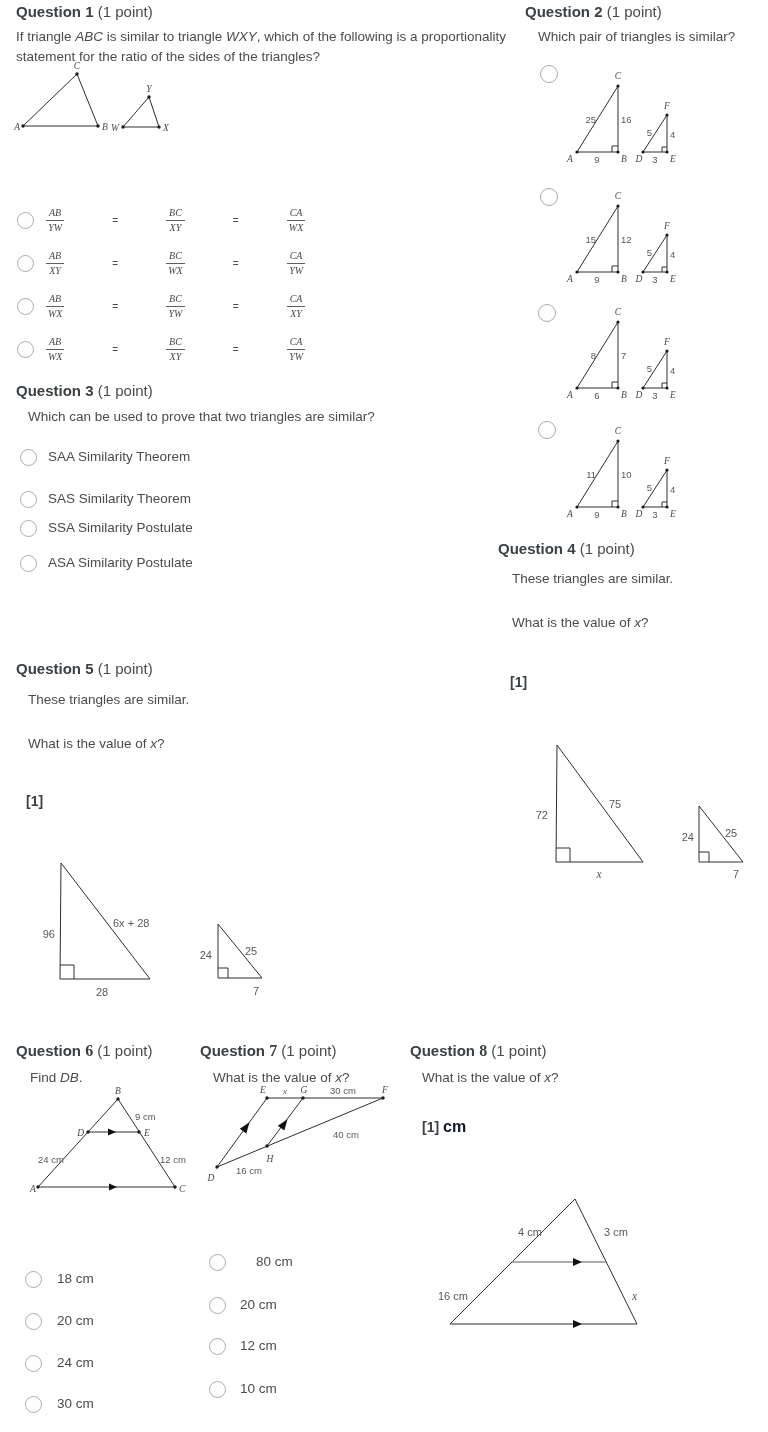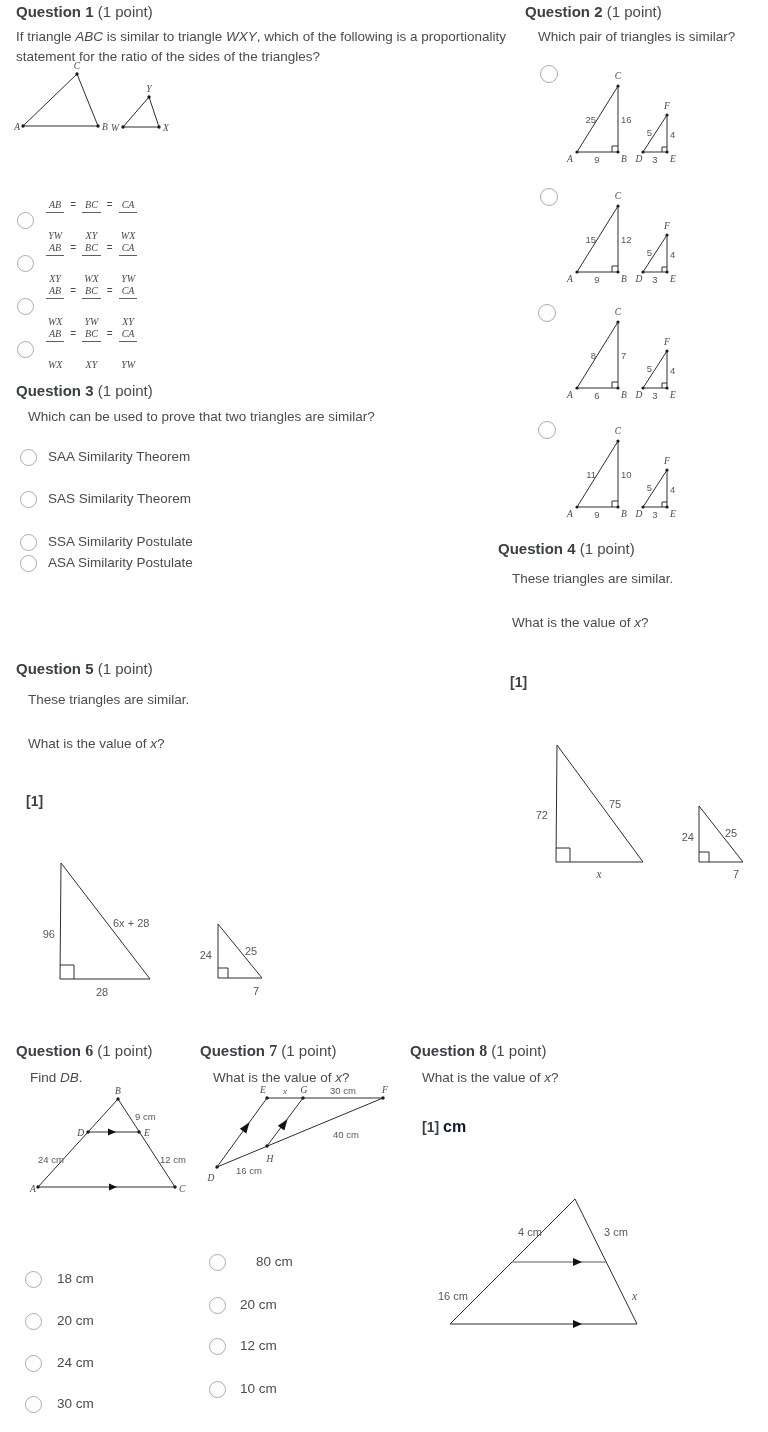--- a/index.html
+++ b/index.html
@@ -13,25 +13,25 @@
   .qtext i{font-style:italic;}
   .blank{position:absolute;font-size:14px;font-weight:700;color:#3b4044;}
   .blank .unit{font-weight:700;color:#0f172a;font-size:16px;}
   .radio{width:17px;height:17px;border:1.5px solid #a6adb4;border-radius:50%;
          background:#fefefe;box-sizing:border-box;flex:0 0 auto;}
   .radio.abs{position:absolute;}
   .optrow{position:absolute;display:flex;align-items:flex-start;}
   .optlabel{font-size:13.5px;color:#494b4d;white-space:nowrap;}
   
   .fracrow{position:absolute;display:flex;align-items:center;height:30px;}
-  .fracgroup{display:flex;align-items:flex-start;margin-left:12px;}
+  .fracgroup{display:flex;align-items:center;margin-left:12px;gap:42px;}
   .frac{display:inline-flex;flex-direction:column;align-items:center;
         font:italic 10px "Liberation Serif",serif;color:#47494b;line-height:12px;}
   .frac .num{padding:0 3px 1px 3px;border-bottom:1px solid #5c5e60;}
-  .frac .den{padding-top:17px;}
+  .frac .den{padding-top:1px;}
   .eq{font-size:10px;color:#47494b;margin:0 6px;}
   
   svg{position:absolute;overflow:visible;}
   .ln{stroke:#2c2e30;stroke-width:1;fill:none;}
   .lng{stroke:#8f9193;stroke-width:1.4;fill:none;}
   .dot{fill:#1b1b1b;}
   .arr{fill:#111111;}
   .v9{font:italic 9.5px "Liberation Serif",serif;fill:#47494b;}
   .m9{font:9.5px "Liberation Sans",sans-serif;fill:#55585a;}
   .m11{font:11px "Liberation Sans",sans-serif;fill:#55585a;}
@@ -287,21 +287,21 @@
   <div class="qtext" style="left:28px;top:407px"><span>Which can be used to prove that two triangles are similar?</span></div>
 
   <div class="optrow" style="left:20px;top:449px;gap:11px">
     <div class="radio"></div>
     <span class="optlabel">SAA Similarity Theorem</span>
   </div>
   <div class="optrow" style="left:20px;top:491px;gap:11px">
     <div class="radio"></div>
     <span class="optlabel">SAS Similarity Theorem</span>
   </div>
-  <div class="optrow" style="left:20px;top:534px;gap:11px">
+  <div class="optrow" style="left:20px;top:520px;gap:11px">
     <div class="radio"></div>
     <span class="optlabel">SSA Similarity Postulate</span>
   </div>
   <div class="optrow" style="left:20px;top:555px;gap:11px">
     <div class="radio"></div>
     <span class="optlabel">ASA Similarity Postulate</span>
   </div>
 
   <div class="qheader" style="left:498px;top:540px">
     <b><span>Question</span> <span>4</span></b>

